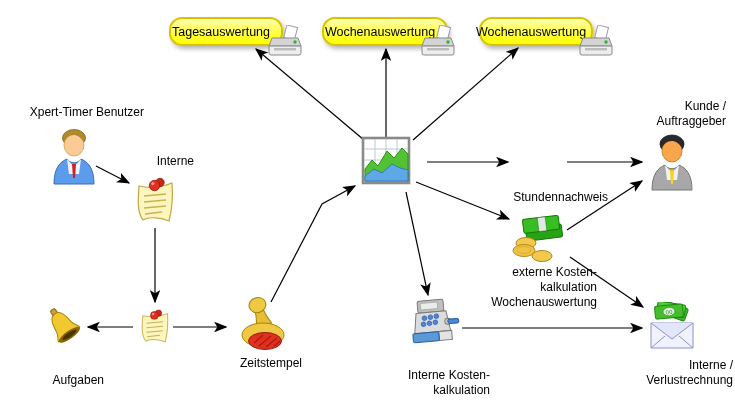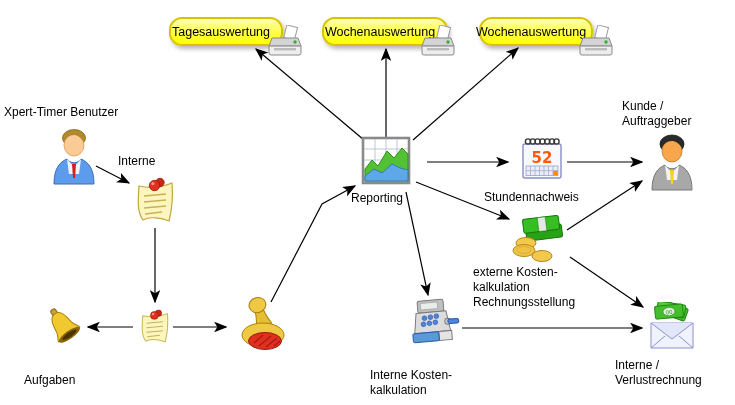--- a/index.html
+++ b/index.html
@@ -2,21 +2,21 @@
 <html><head>
 <meta charset="utf-8">
 <style>
   html,body{margin:0;padding:0;background:#fff;}
   #canvas{
     position:relative;width:735px;height:405px;background:#ffffff;
     font-family:"Liberation Sans", sans-serif;font-size:12px;color:#000;
     overflow:hidden;
   }
   .label{
-    position:absolute;text-align:left;white-space:pre-line;line-height:15px;
+    position:absolute;text-align:right;white-space:pre-line;line-height:15px;
   }
   .icon{position:absolute;display:block;}
   .icon svg{display:block;width:100%;height:100%;}
   #arrows{position:absolute;left:0;top:0;}
   .report-box{
     position:absolute;height:29px;box-sizing:border-box;
     border:2px solid #D9C300;border-radius:13px;
     background:linear-gradient(#FFFFB0,#FFFF45 55%,#FFFF00);
     box-shadow:2px 3px 4px rgba(0,0,0,0.28);
     display:flex;align-items:center;justify-content:center;
@@ -129,43 +129,21 @@
     <svg viewBox="0 0 52 51">
       <rect x="2" y="2" width="46" height="45" fill="#fff" stroke="#8a8a8a" stroke-width="2.6"></rect>
       <g stroke="#BCC8D2" stroke-width="1">
         <path d="M14,3 V46 M25,3 V46 M36,3 V46"></path>
         <path d="M3,13 H47 M3,24 H47 M3,35 H47"></path>
       </g>
       <path d="M4,33 L11,24 17,30 26,15 33,22 41,12 47,18 47,45 4,45 Z" fill="#52C234" stroke="#2E9018"></path>
       <path d="M4,40 L13,33 21,37 31,28 39,32 47,34 47,45 4,45 Z" fill="#5FA8E8" stroke="#3778B8"></path>
     </svg>
   </span>
-  <div class="label" style="left:351px;top:191px;width:80px;">Reporting</div>
-
-  <span class="icon" style="left:517px;top:135px;width:50px;height:48px;">
-    <svg viewBox="0 0 50 48">
-      <rect x="6" y="9" width="38" height="34" rx="2" fill="#F8F8FF" stroke="#8890C0" stroke-width="1.4"></rect>
-      <g fill="none" stroke="#3a3a3a" stroke-width="1.4">
-        <circle cx="11" cy="6.5" r="2.6"></circle>
-          <circle cx="15.8" cy="6.5" r="2.6"></circle>
-          <circle cx="20.6" cy="6.5" r="2.6"></circle>
-        <circle cx="25.4" cy="6.5" r="2.6"></circle>
-          <circle cx="30.2" cy="6.5" r="2.6"></circle>
-          <circle cx="35" cy="6.5" r="2.6"></circle>
-          <circle cx="39.5" cy="6.5" r="2.6"></circle>
-      </g>
-      <text x="25" y="27.5" font-size="15" font-weight="bold" fill="#FF5A00" text-anchor="middle" font-family="DejaVu Sans, sans-serif">52</text>
-      <rect x="9" y="31" width="32" height="9.5" fill="#EDEDFA" stroke="#9aa0c8" stroke-width="0.8"></rect>
-      <g stroke="#9aa0c8" stroke-width="0.7">
-        <path d="M13.5,31 V40.5 M18,31 V40.5 M22.5,31 V40.5 M27,31 V40.5 M31.5,31 V40.5 M36,31 V40.5"></path>
-        <path d="M9,35.7 H41"></path>
-      </g>
-      <rect x="36.2" y="35.9" width="4.6" height="4.4" fill="#FF8A00"></rect>
-    </svg>
-  </span>
+
   <div class="label" style="left:622px;top:99px;width:104px;">Kunde /
 Auftraggeber</div>
 
   <div class="label" style="left:484px;top:190px;width:124px;">Stundennachweis</div>
   <span class="icon" style="left:648px;top:132px;width:48px;height:60px;">
     <svg viewBox="0 0 48 60">
       <ellipse cx="24" cy="12" rx="12" ry="9" fill="#2A2A2A" stroke="#111" stroke-width="0.8"></ellipse>
       <ellipse cx="24" cy="19" rx="10" ry="11" fill="#F7A64B" stroke="#C07820" stroke-width="0.8"></ellipse>
       <path d="M13,17 C14,6 20,4 24,4 C32,4 35,10 35,18 C32,11 27,9 24,9 C19,9 15,12 13,17 z" fill="#2A2A2A"></path>
       <path d="M4,58 C4,42 10,36 17,33 C20,38 28,38 31,33 C38,36 44,42 44,58 z" fill="#A8A8A8" stroke="#787878"></path>
@@ -182,21 +160,21 @@
         <rect x="27" y="3" width="8" height="14" fill="#E2E8E2" stroke="#157808" stroke-width="0.5"></rect>
       </g>
       <ellipse cx="14" cy="29" rx="10" ry="5.5" fill="#F2C94C" stroke="#B5881E"></ellipse>
       <ellipse cx="12" cy="36.5" rx="11" ry="6" fill="#EFC345" stroke="#B5881E"></ellipse>
       <ellipse cx="30" cy="42" rx="10" ry="5.5" fill="#F2C94C" stroke="#B5881E"></ellipse>
       <ellipse cx="12" cy="36" rx="7" ry="3.5" fill="none" stroke="#D8A830" stroke-width="0.8"></ellipse>
     </svg>
   </span>
   <div class="label" style="left:473px;top:265px;width:124px;">externe Kosten-
 kalkulation
-Rechnungsstellung</div>
+Wochenauswertung</div>
 
   <span class="icon" style="left:405px;top:298px;width:56px;height:52px;">
     <svg viewBox="0 0 56 52">
       <g transform="rotate(-5 28 26)">
         <rect x="14" y="2" width="26" height="12" rx="2" fill="#BFBFBF" stroke="#7a7a7a"></rect>
         <rect x="17" y="4.5" width="17" height="6.5" fill="#E9EDE9" stroke="#999" stroke-width="0.6"></rect>
         <path d="M12,14 h30 l3,20 h-36 z" fill="#DCDCDC" stroke="#7a7a7a"></path>
         <g fill="#4F86D8" stroke="#2A5BA8" stroke-width="0.7">
           <circle cx="20" cy="19.5" r="2.3"></circle>
             <circle cx="26" cy="19" r="2.3"></circle>
@@ -268,14 +246,15 @@
       <ellipse cx="33" cy="39" rx="21" ry="12" fill="#EFC944" stroke="#A5820A"></ellipse>
       <ellipse cx="35" cy="45" rx="16.5" ry="8.5" fill="#E03020" stroke="#902010"></ellipse>
       <g stroke="#A81810" stroke-width="1.1" fill="none">
         <path d="M24,47 L33,39"></path>
           <path d="M29,50 L41,40"></path>
           <path d="M36,51 L47,42"></path>
           <path d="M44,50 L50,45"></path>
       </g>
     </svg>
   </span>
+  <div class="label" style="left:222px;top:356px;width:80px;">Zeitstempel</div>
 
 </div>
 
 </body></html>

